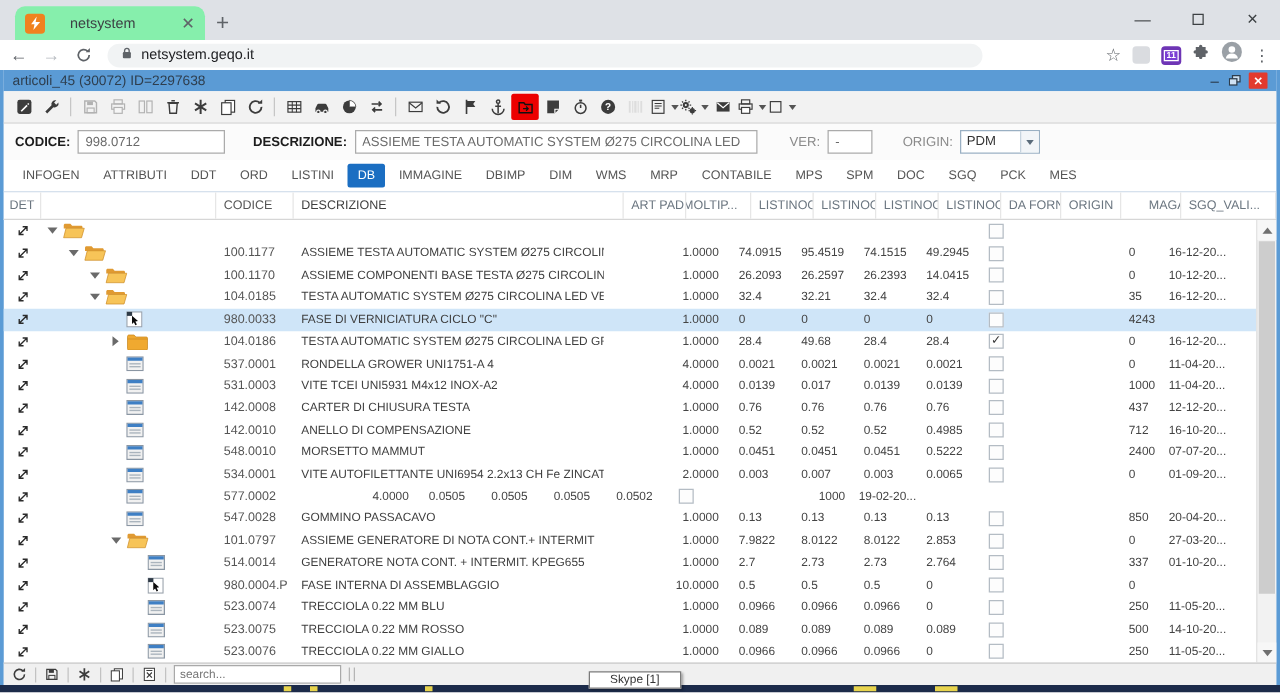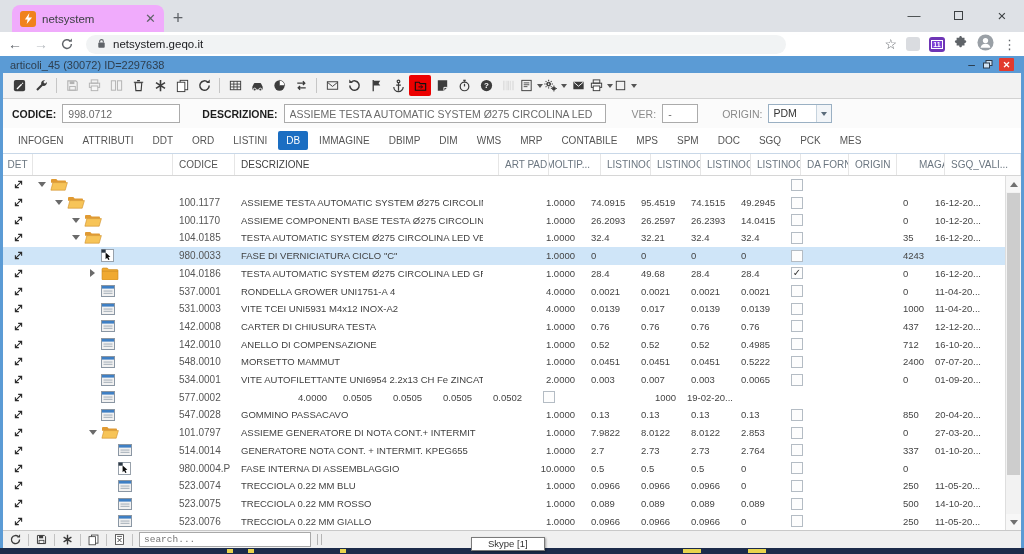--- a/index.html
+++ b/index.html
@@ -1,19 +1,19 @@
 <!DOCTYPE html>
 <html><head>
 <meta charset="utf-8">
 <style>
   *{box-sizing:border-box;margin:0;padding:0}
   body{width:1024px;height:554px;overflow:hidden;font-family:"Liberation Sans",sans-serif;background:#fff}
   
   .chrome-tabs{height:32px;background:#dee1e6;display:flex;align-items:flex-end;position:relative}
-  .tab{width:152px;height:27px;background:#f0abfc;border-radius:8px 8px 0 0;margin-left:12px;display:flex;align-items:center;padding:0 8px;gap:6px}
+  .tab{width:152px;height:27px;background:#86efac;border-radius:8px 8px 0 0;margin-left:12px;display:flex;align-items:center;padding:0 8px;gap:20px}
   .favicon{width:16px;height:16px;background:#f0821e;border-radius:3px;display:flex;align-items:center;justify-content:center;flex:none}
   .tab-title{font-size:11.5px;color:#3c4043;flex:1;white-space:nowrap;overflow:hidden}
   .tab-close{color:#5f6368;font-size:13px;line-height:13px}
   .new-tab{width:28px;height:28px;display:flex;align-items:center;justify-content:center;color:#5f6368;font-size:18px;margin-bottom:0px}
   .win-controls{position:absolute;right:0;top:0;height:30px;display:flex}
   .win-btn{width:44px;display:flex;align-items:center;justify-content:center;color:#3c4043;font-size:13px}
   .maxbox{width:9px;height:9px;border:1px solid #3c4043}
   .addr-row{height:24px;background:#fff;display:flex;align-items:center;padding:0 8px;gap:12px}
   .nav-ic{font-size:14px;color:#5f6368;line-height:14px}
   .nav-ic.dis{color:#b8bcc1}
@@ -85,21 +85,21 @@
   .vscroll{width:16px;background:#f2f2f2;border-left:1px solid #dedede;position:relative;flex:none}
   .vs-btn{position:absolute;left:0;width:100%;height:16px;display:flex;align-items:center;justify-content:center;background:#f7f7f7}
   .vs-up{top:0}.vs-down{bottom:0}
   .tri-up{width:0;height:0;border-left:4px solid transparent;border-right:4px solid transparent;border-bottom:5px solid #707070}
   .tri-down{width:0;height:0;border-left:4px solid transparent;border-right:4px solid transparent;border-top:5px solid #707070}
   .vs-thumb{position:absolute;left:1px;right:1px;top:17px;height:282px;background:#cdcdcd}
   
   .bottom-bar{height:18px;background:#f0f0f0;border-top:1px solid #c9c9c9;display:flex;align-items:center;padding:0 6px;gap:6px;position:relative;flex:none}
   .bb-sep{width:1px;height:12px;background:#c2c2c2}
   .bb-btn{display:flex;align-items:center;justify-content:center}
-  .search{width:172px;height:15px;border:1px solid #a9a9a9;font-size:9.5px;padding:0 4px;color:#555;font-family:Liberation Mono, monospace}
+  .search{width:134px;height:15px;border:1px solid #a9a9a9;font-size:9.5px;padding:0 4px;color:#555;font-family:Liberation Sans, sans-serif}
   .grip{width:5px;height:11px;border-left:1px solid #b5b5b5;border-right:1px solid #b5b5b5}
   .tooltip{position:absolute;left:468px;top:6px;background:#fff;border:1px solid #7a7a7a;font-size:9.5px;color:#333;padding:0 16px;line-height:12px;box-shadow:1px 1px 2px rgba(0,0,0,.35);z-index:5}
   
   .taskbar{height:6px;background:#1c2b4a;position:relative}
   .tk{position:absolute;top:1px;height:4px;background:#e8d44d}
 </style>
 </head>
 <body>
 
 <div class="chrome-tabs">

